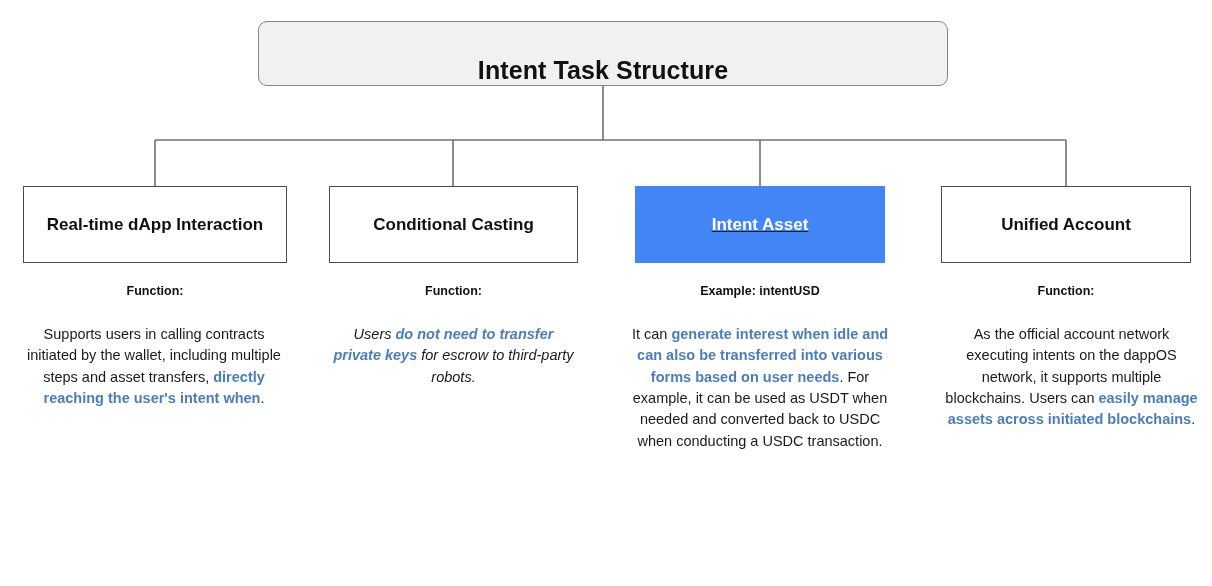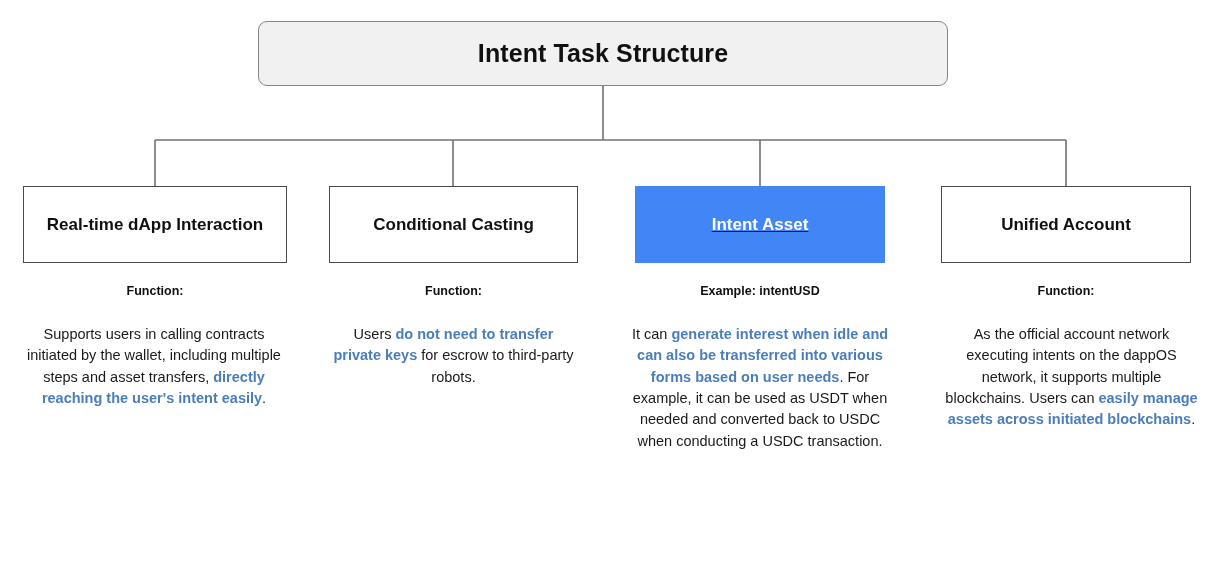--- a/index.html
+++ b/index.html
@@ -36,21 +36,21 @@
     position: absolute;
     left: 258px;
     top: 21px;
     width: 690px;
     height: 65px;
     box-sizing: border-box;
     background: #f1f1f1;
     border: 1.6px solid #868686;
     border-radius: 9px;
     display: flex;
-    align-items: center;
+    align-items: flex-end;
     justify-content: center;
   }
   .root-title {
     font-size: 25px;
     font-weight: bold;
     color: #111111;
     letter-spacing: 0.1px;
   }
 
   
@@ -106,21 +106,21 @@
     font-weight: bold;
   }
 
   
   #col-1 { left: 23px;  width: 264px; }
   #col-2 { left: 329px; width: 249px; }
   #col-3 { left: 635px; width: 250px; }
   #col-4 { left: 941px; width: 250px; }
 
   #col-1 .body-text { width: 264px; margin-left: -1px; }
-  #col-2 .body-text { width: 249px; }
+  #col-2 .body-text { width: 249px; font-style: italic; }
   #col-3 .body-text { width: 260px; margin-left: -5px; }
   #col-4 .body-text { width: 255px; margin-left: 3px; }
 </style>
 </head>
 <body>
 
 <div id="diagram">
 
   <svg id="connectors" viewBox="0 0 1212 586" width="1212" height="586">
     <g stroke="#707070" stroke-width="1.6" fill="none">
@@ -138,21 +138,21 @@
 
   <div class="root-node">
     <span class="root-title">Intent Task Structure</span>
   </div>
 
   <div class="column" id="col-1">
     <div class="node-box">
       <span class="node-title">Real-time dApp Interaction</span>
     </div>
     <div class="section-head">Function:</div>
-    <div class="body-text"><span>Supports users in calling contracts initiated by the wallet, including multiple steps and asset transfers, </span><span class="hl">directly reaching the user's intent easily</span><span>.</span></div>
+    <div class="body-text"><span>Supports users in calling contracts initiated by the wallet, including multiple steps and asset transfers, </span><span class="hl">directly reaching the user's intent when</span><span>.</span></div>
   </div>
 
   <div class="column" id="col-2">
     <div class="node-box">
       <span class="node-title">Conditional Casting</span>
     </div>
     <div class="section-head">Function:</div>
     <div class="body-text"><span>Users </span><span class="hl">do not need to transfer private keys</span><span> for escrow to third-party robots.</span></div>
   </div>
 

